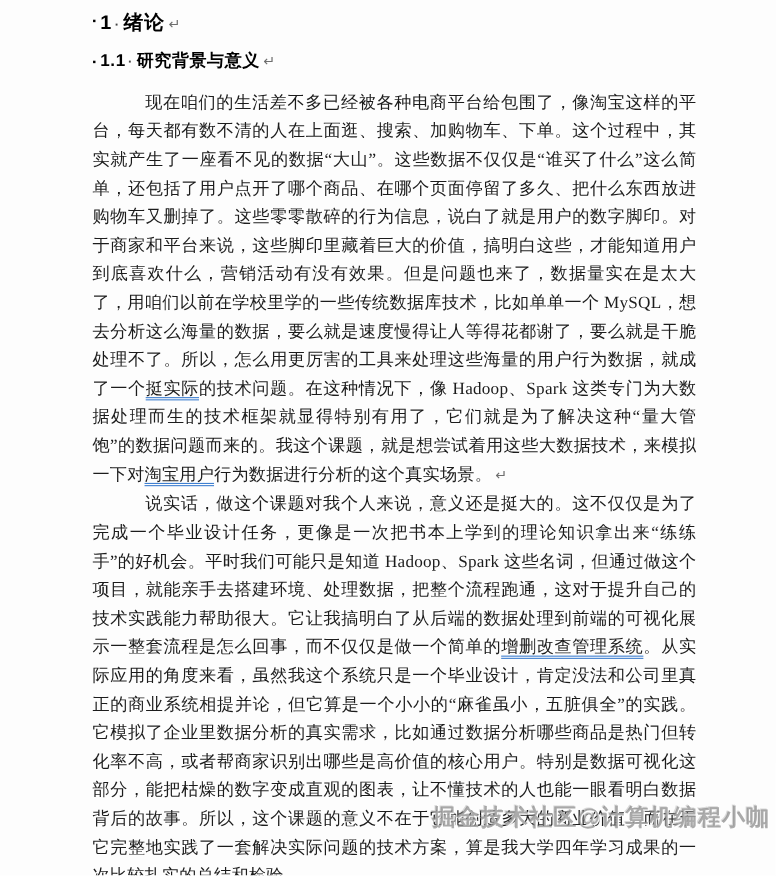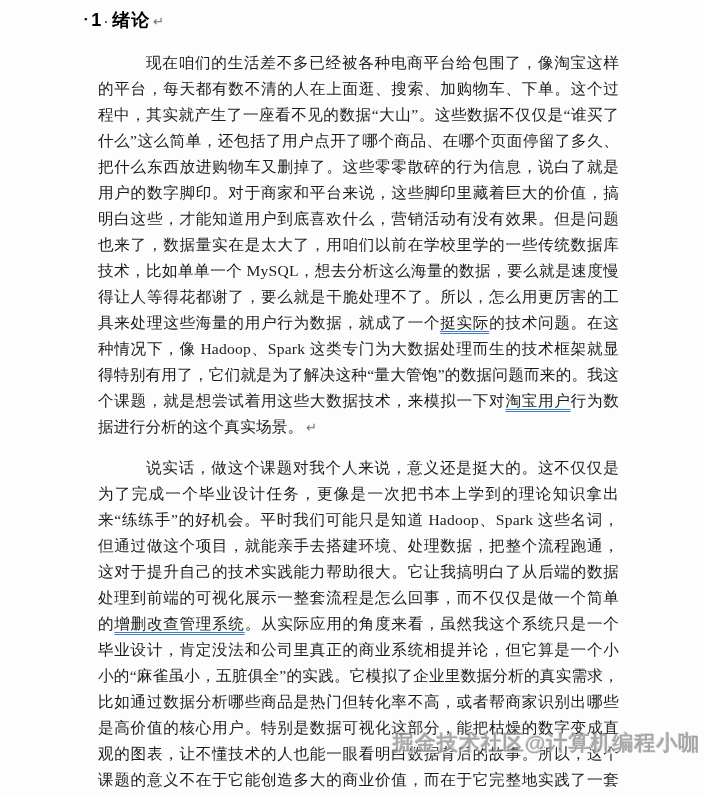--- a/index.html
+++ b/index.html
@@ -49,21 +49,21 @@
   .pilcrow{
     font-family:"DejaVu Sans",sans-serif;
     font-weight:normal;
     font-size:13px;
     color:#6e6e6e;
     margin-left:3px;
     letter-spacing:0;
   }
   .body-text{margin-top:12px;}
   .para{
-    margin:14px;
+    margin:0;
     font-size:15.6px;
     line-height:26px;
     text-align:justify;
     text-indent:48px;
     letter-spacing:0.2px;
   }
   .uline{
     text-decoration-line:underline;
     text-decoration-style:double;
     text-decoration-color:#3f7fd0;
@@ -83,20 +83,21 @@
     pointer-events:none;
   }
 </style>
 </head>
 <body>
 
 <div class="page">
 
   <h1 class="h1"><span class="h-marker">▪</span><span>1</span><span class="h-dot">·</span><span>绪论</span><span class="pilcrow">↵</span></h1>
 
+  <h2 class="h2"><span class="h-marker">▪</span><span>1.1</span><span class="h-dot">·</span><span>研究背景与意义</span><span class="pilcrow">↵</span></h2>
 
   <div class="body-text" id="body-text">
       <p class="para"><span>现在咱们的生活差不多已经被各种电商平台给包围了，像淘宝这样的平台，每天都有数不清的人在上面逛、搜索、加购物车、下单。这个过程中，其实就产生了一座看不见的数据“大山”。这些数据不仅仅是“谁买了什么”这么简单，还包括了用户点开了哪个商品、在哪个页面停留了多久、把什么东西放进购物车又删掉了。这些零零散碎的行为信息，说白了就是用户的数字脚印。对于商家和平台来说，这些脚印里藏着巨大的价值，搞明白这些，才能知道用户到底喜欢什么，营销活动有没有效果。但是问题也来了，数据量实在是太大了，用咱们以前在学校里学的一些传统数据库技术，比如单单一个 MySQL，想去分析这么海量的数据，要么就是速度慢得让人等得花都谢了，要么就是干脆处理不了。所以，怎么用更厉害的工具来处理这些海量的用户行为数据，就成了一个</span><span class="uline">挺实际</span><span>的技术问题。在这种情况下，像 Hadoop、Spark 这类专门为大数据处理而生的技术框架就显得特别有用了，它们就是为了解决这种“量大管饱”的数据问题而来的。我这个课题，就是想尝试着用这些大数据技术，来模拟一下对</span><span class="uline">淘宝用户</span><span>行为数据进行分析的这个真实场景。</span><span class="pilcrow">↵</span></p>
       <p class="para"><span>说实话，做这个课题对我个人来说，意义还是挺大的。这不仅仅是为了完成一个毕业设计任务，更像是一次把书本上学到的理论知识拿出来“练练手”的好机会。平时我们可能只是知道 Hadoop、Spark 这些名词，但通过做这个项目，就能亲手去搭建环境、处理数据，把整个流程跑通，这对于提升自己的技术实践能力帮助很大。它让我搞明白了从后端的数据处理到前端的可视化展示一整套流程是怎么回事，而不仅仅是做一个简单的</span><span class="uline">增删改查管理系统</span><span>。从实际应用的角度来看，虽然我这个系统只是一个毕业设计，肯定没法和公司里真正的商业系统相提并论，但它算是一个小小的“麻雀虽小，五脏俱全”的实践。它模拟了企业里数据分析的真实需求，比如通过数据分析哪些商品是热门但转化率不高，或者帮商家识别出哪些是高价值的核心用户。特别是数据可视化这部分，能把枯燥的数字变成直观的图表，让不懂技术的人也能一眼看明白数据背后的故事。所以，这个课题的意义不在于它能创造多大的商业价值，而在于它完整地实践了一套解决实际问题的技术方案，算是我大学四年学习成果的一次比较扎实的总结和检验。</span></p>
     </div>
 
   <div class="watermark">掘金技术社区@计算机编程小咖</div>
 </div>
 
 </body></html>

